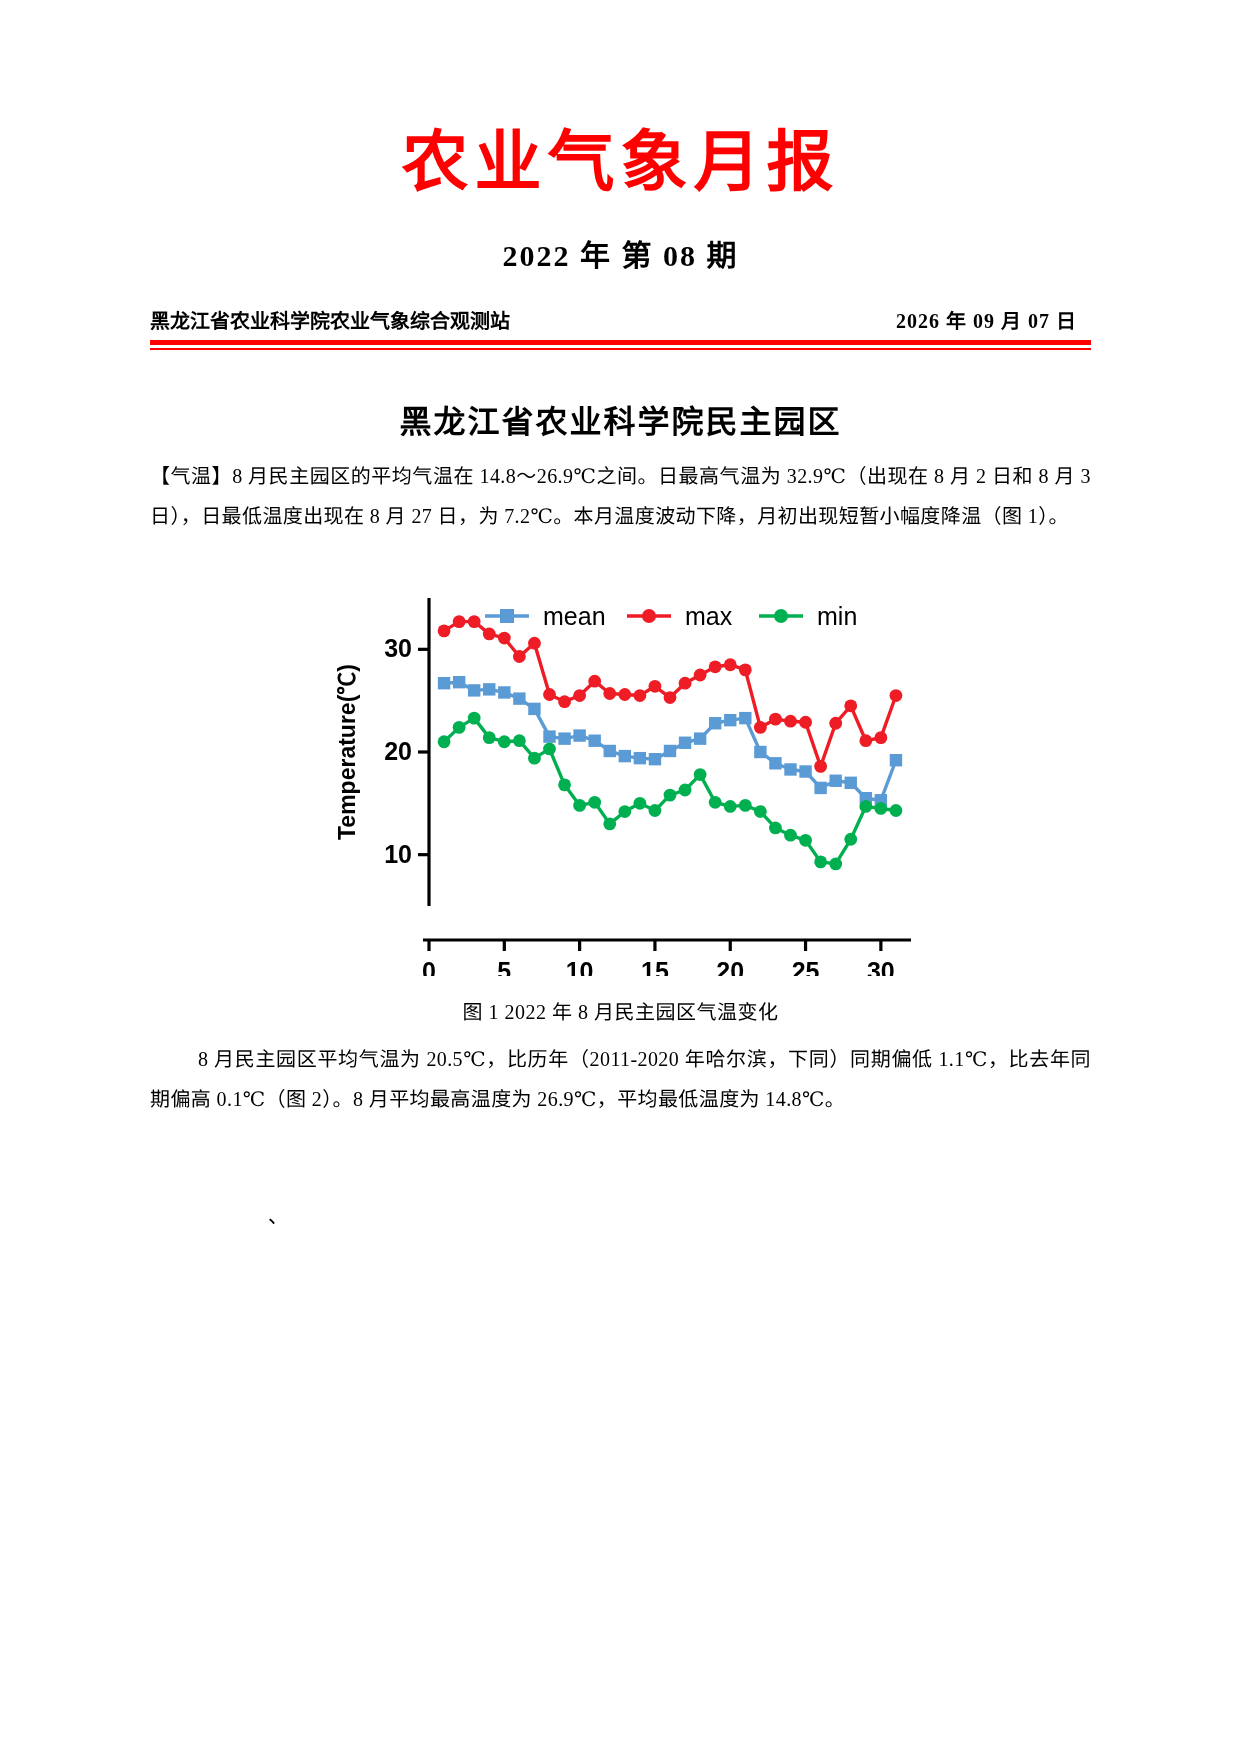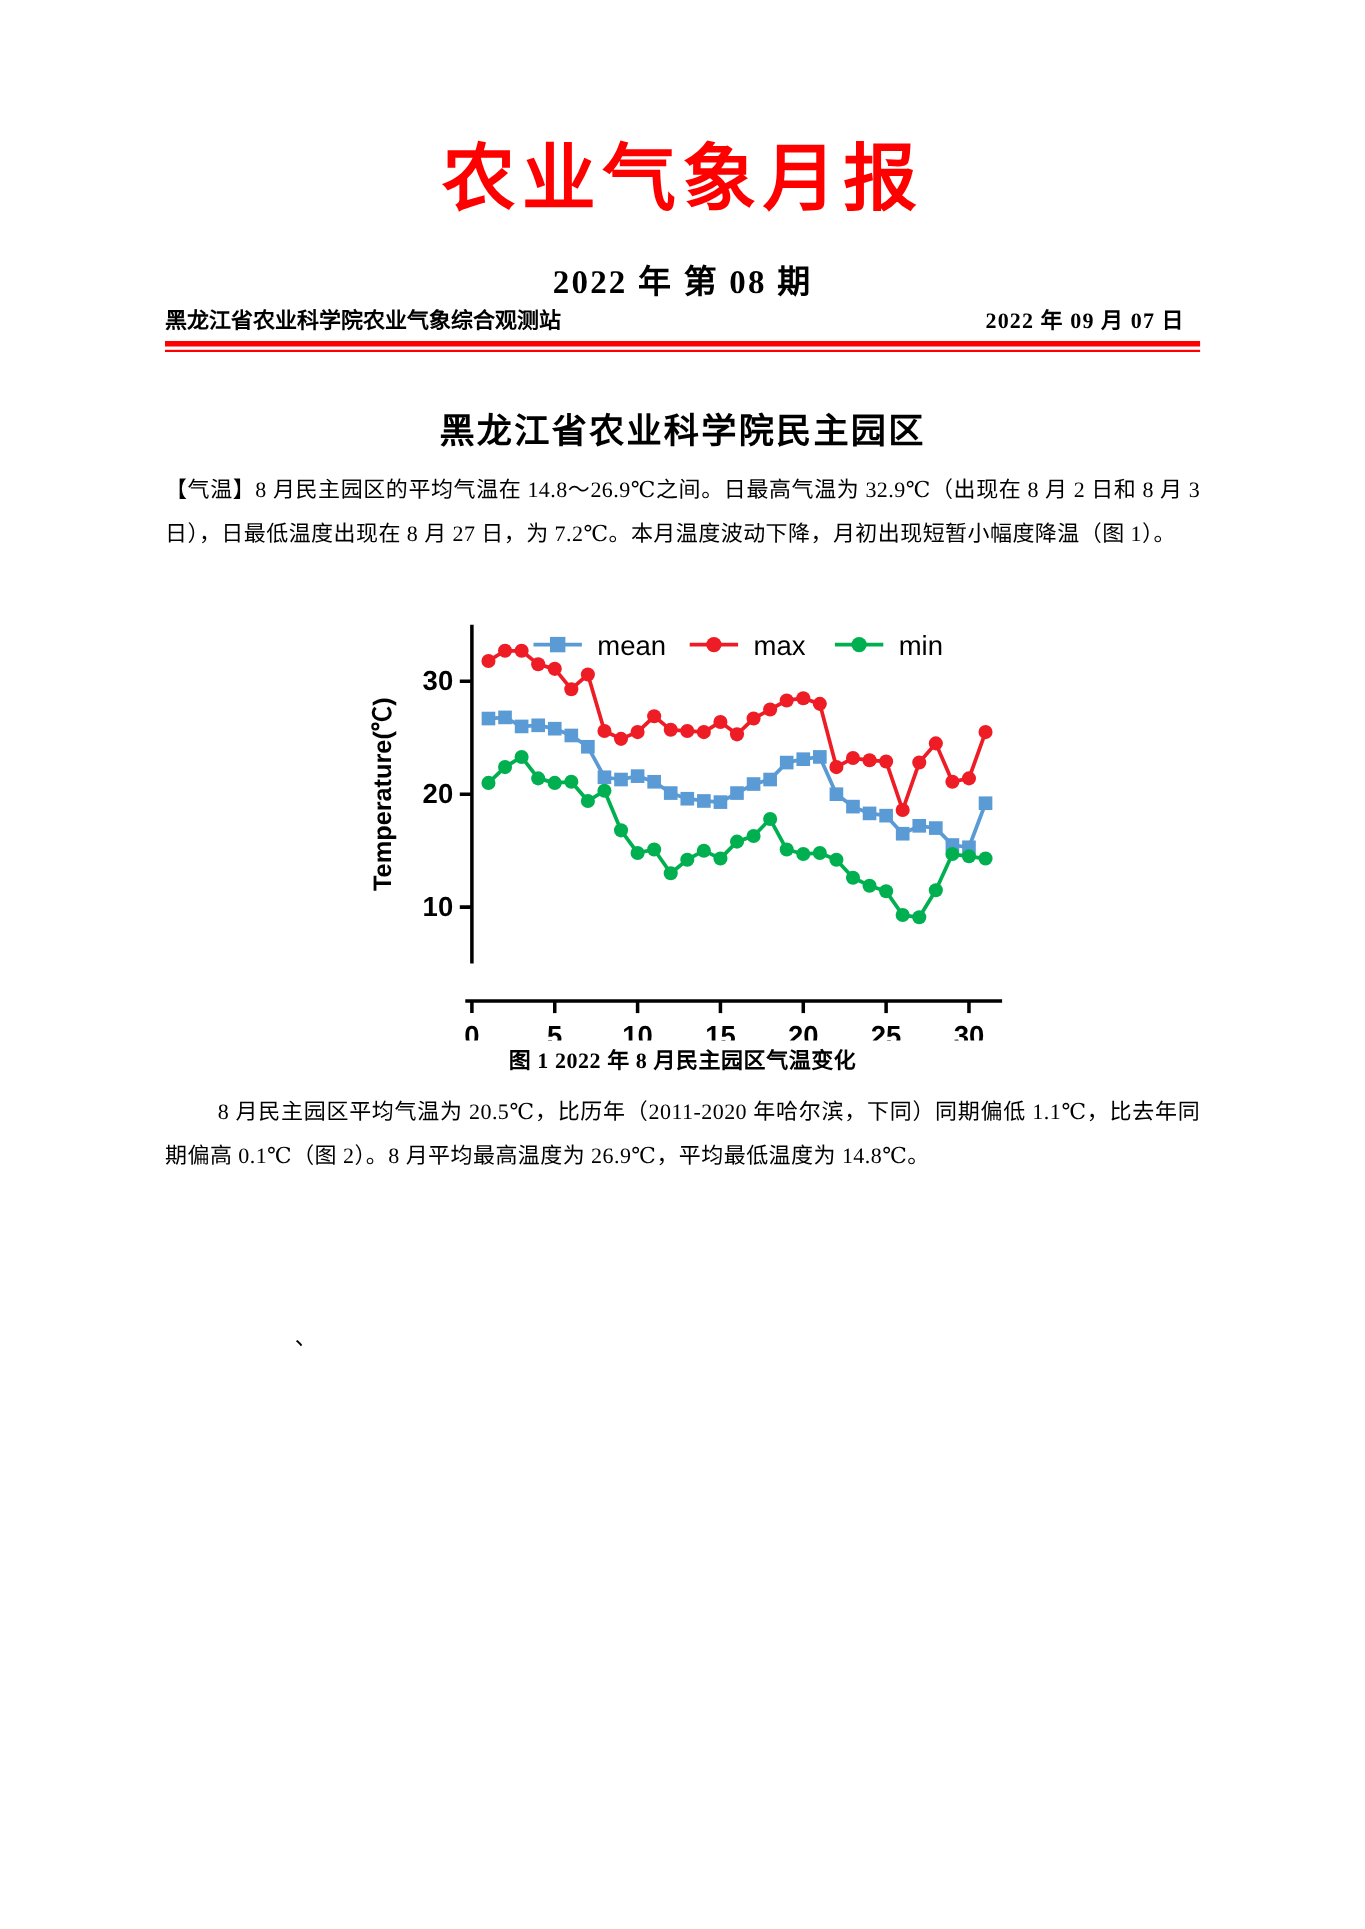--- a/index.html
+++ b/index.html
@@ -42,20 +42,21 @@
     font-size: 30px;
     letter-spacing: 2px;
     margin-top: 36px;
   }
   .masthead-row {
     display: flex;
     justify-content: space-between;
     align-items: baseline;
     font-weight: bold;
     font-size: 20px;
+    margin-top: 30px;
     letter-spacing: 0.5px;
   }
   .masthead-org { letter-spacing: 0px; }
   .masthead-date { padding-right: 14px; letter-spacing: 1px; }
 
   .rule-wrap { margin-top: 6px; }
   .rule-thick {
     height: 5px;
     background: #ff0000;
   }
@@ -100,44 +101,43 @@
     position: relative;
     width: 620px;
     height: 400px;
     margin: 0 auto;
   }
   .chart-svg { display:block; }
 
   .figure-caption {
     text-align: center;
     font-size: 20px;
-    margin-top: 2px;
+    margin-top: 20px;
     letter-spacing: 0.5px;
-    font-weight: bold;
   }
   .stray-mark {
     position: absolute;
     left: 268px;
     top: 1200px;
     font-size: 20px;
     color: #000;
   }
 </style>
 </head>
 <body>
 
 <div class="page">
 
   <div class="masthead-title">农业气象月报</div>
 
   <div class="masthead-issue">2022 年  第 08 期</div>
 
   <div class="masthead-row">
     <span class="masthead-org">黑龙江省农业科学院农业气象综合观测站</span>
-    <span class="masthead-date">2022 年 09 月 07 日</span>
+    <span class="masthead-date">2026 年 09 月 07 日</span>
   </div>
 
   <div class="rule-wrap">
     <div class="rule-thick"></div>
     <div class="rule-gap"></div>
     <div class="rule-thin"></div>
   </div>
 
   <div class="doc-heading">黑龙江省农业科学院民主园区</div>
 

